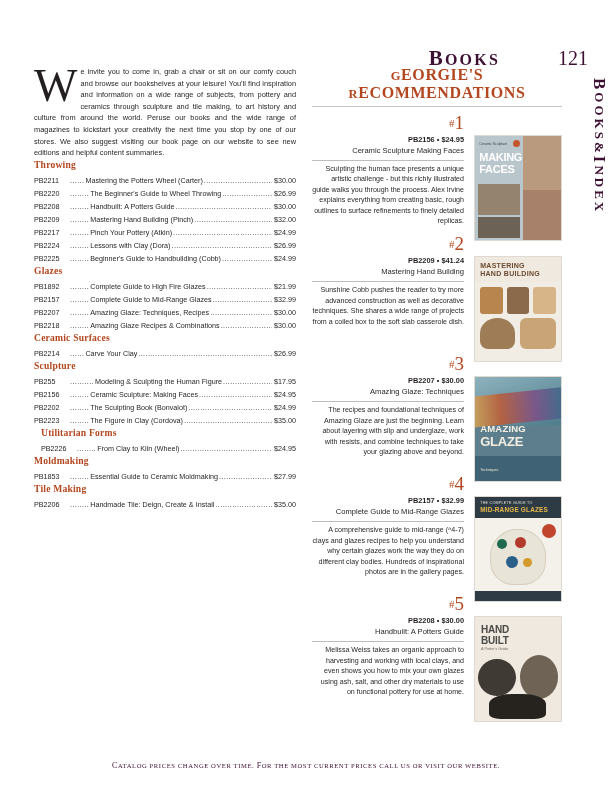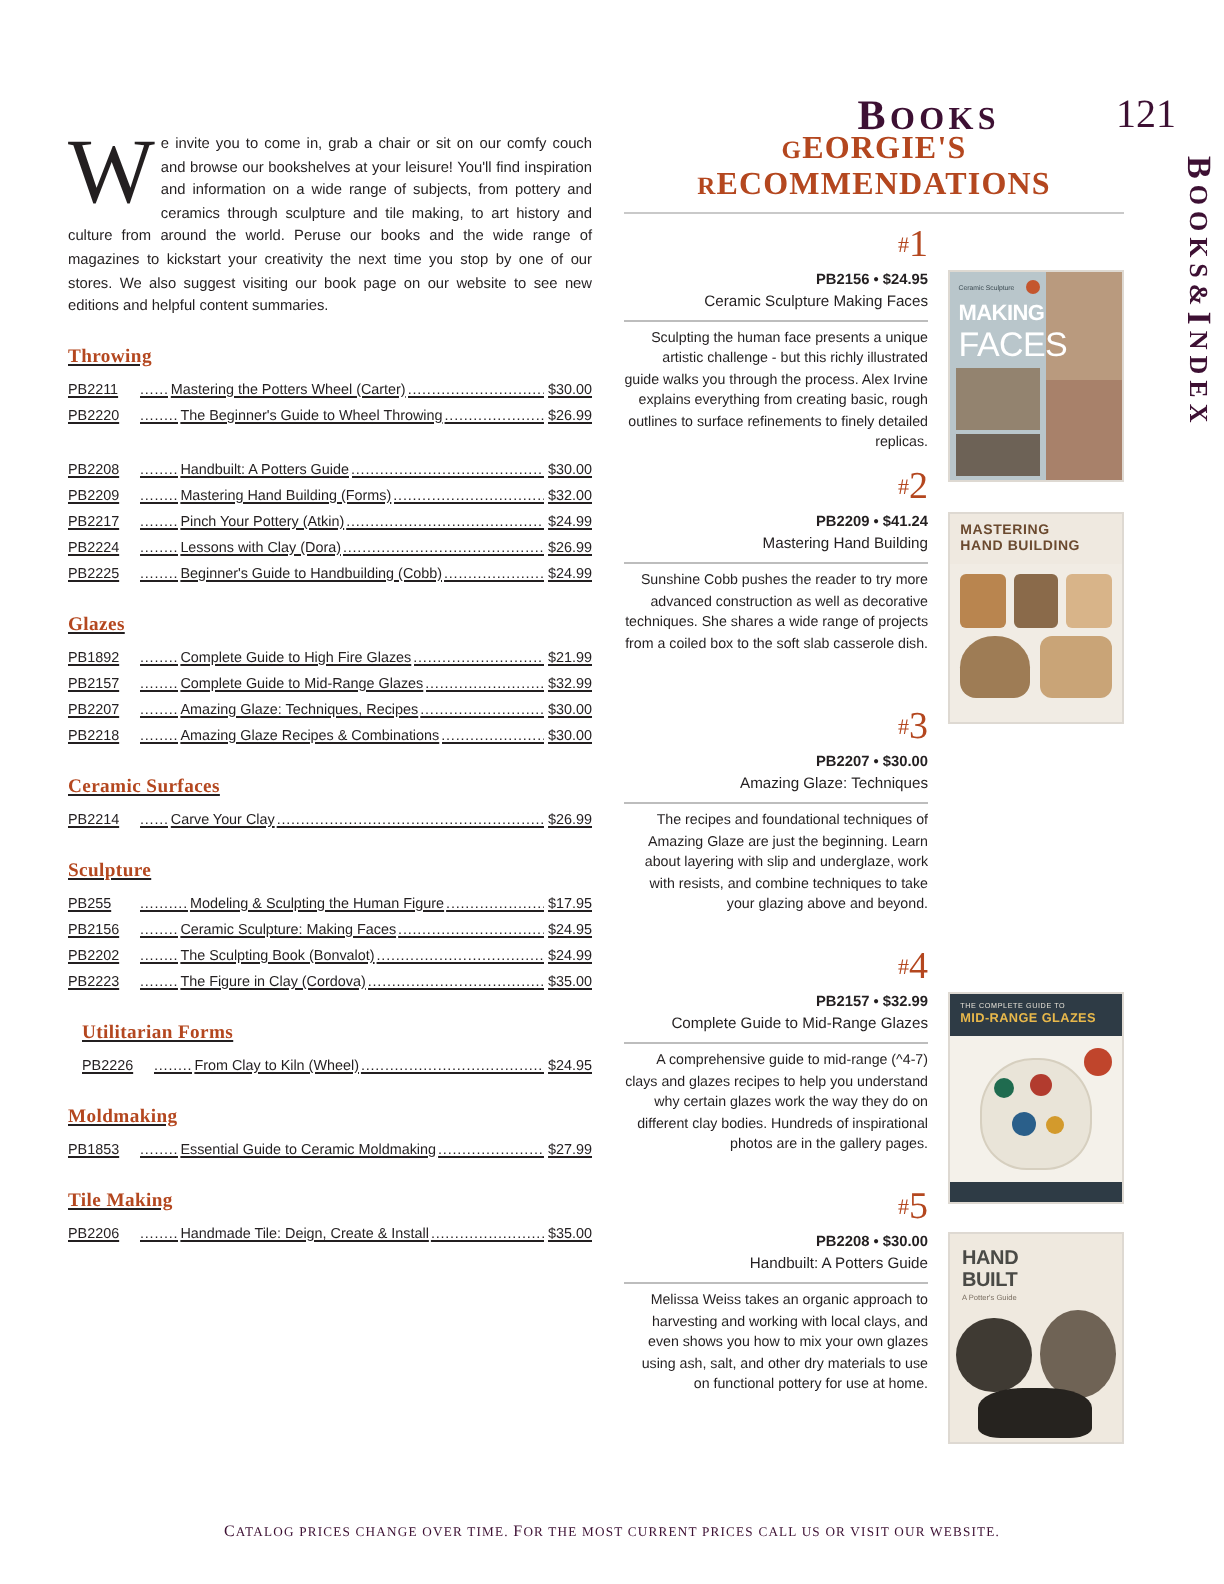--- a/index.html
+++ b/index.html
@@ -44,21 +44,21 @@
   .left-col{position:absolute;left:34px;top:66px;width:262px;}
 
   .intro{
     font-size:7.4px;line-height:11.6px;color:#231f20;text-align:justify;
   }
   .intro .dropcap{
     float:left;font-family:"Liberation Serif",serif;
     font-size:46px;line-height:36px;margin:2px 3px 0 0;color:#231f20;
   }
 
-  .section{margin-top:14px;text-decoration:underline;}
+  .section{}
   .section-title{
     font-family:"Liberation Serif",serif;
     font-size:9.6px;font-weight:bold;color:#b4471f;
     margin-bottom:4px;letter-spacing:.2px;
   }
   .section--indent .section-title{margin-left:7px;}
   .section--indent .book-row{margin-left:7px;}
 
   .book-row{
     display:flex;align-items:center;
@@ -99,21 +99,21 @@
   .cv{position:absolute;inset:0;}
 
   
   .cv1{background:#cfd8da;text-align:right;}
   .cv1 .band{position:absolute;left:0;top:0;width:56%;height:100%;background:#b9c6cb;}
   .cv1 .f1{position:absolute;right:0;top:0;width:44%;height:52%;background:#b99a7e;}
   .cv1 .f2{position:absolute;right:0;top:52%;width:44%;height:48%;background:#a8816a;}
   .cv1 .f3{position:absolute;left:4%;top:46%;width:48%;height:30%;background:#93836f;}
   .cv1 .f4{position:absolute;left:4%;top:78%;width:48%;height:20%;background:#6d6256;}
   .cv1 .t1{position:absolute;left:5%;top:14%;font-size:11px;font-weight:bold;color:#fff;font-family:"Liberation Sans",sans-serif;letter-spacing:-.3px;}
-  .cv1 .t2{position:absolute;left:5%;top:26%;font-size:17px;font-weight:normal;color:#fff;letter-spacing:-.3px;}
+  .cv1 .t2{position:absolute;left:5%;top:26%;font-size:11px;font-weight:bold;color:#fff;letter-spacing:-.3px;}
   .cv1 .t0{position:absolute;left:5%;top:6%;font-size:3.4px;color:#3b4a52;}
   .cv1 .dot{position:absolute;left:44%;top:4%;width:7px;height:7px;border-radius:50%;background:#c4562e;}
 
   
   .cv2{background:#f1ece4;}
   .cv2 .top{position:absolute;left:0;top:0;width:100%;height:24%;background:#efe9e0;}
   .cv2 .ttl{position:absolute;left:6%;top:4%;font-size:7px;font-weight:bold;color:#6b4a2f;letter-spacing:.3px;}
   .cv2 .ttl2{position:absolute;left:6%;top:12%;font-size:7px;font-weight:bold;color:#6b4a2f;letter-spacing:.3px;}
   .cv2 .ph{position:absolute;background:#c59a6b;border-radius:3px;}
   .cv2 .p1{left:6%;top:28%;width:26%;height:26%;background:#b9854f;}
@@ -211,21 +211,21 @@
           <div class="book-row">
             <span class="sku">PB2208</span>
             <span class="dots-a">........</span>
             <span class="title-txt">Handbuilt: A Potters Guide</span>
             <span class="dots-b">................................................................................</span>
             <span class="price">$30.00</span>
           </div>
           <div class="book-row">
             <span class="sku">PB2209</span>
             <span class="dots-a">........</span>
-            <span class="title-txt">Mastering Hand Building (Forms)</span>
+            <span class="title-txt">Mastering Hand Building (Pinch)</span>
             <span class="dots-b">................................................................................</span>
             <span class="price">$32.00</span>
           </div>
           <div class="book-row">
             <span class="sku">PB2217</span>
             <span class="dots-a">........</span>
             <span class="title-txt">Pinch Your Pottery (Atkin)</span>
             <span class="dots-b">................................................................................</span>
             <span class="price">$24.99</span>
           </div>
@@ -396,20 +396,30 @@
             </div>
           </div>
         </div>
         <div class="rec">
           <div class="rec-text">
             <div class="rec-rank"><span class="hash">#</span><span>3</span></div>
             <div class="rec-sku">PB2207 • $30.00</div>
             <div class="rec-name">Amazing Glaze: Techniques</div>
             <div class="rec-sep"></div>
             <div class="rec-desc">The recipes and foundational techniques of Amazing Glaze are just the beginning. Learn about layering with slip and underglaze, work with resists, and combine techniques to take your glazing above and beyond.</div>
+          </div>
+          <div class="rec-cover">
+            <div class="cv cv3">
+              <div class="sky"></div>
+              <div class="swirl"></div>
+              <div class="big">AMAZING</div>
+              <div class="big2">GLAZE</div>
+              <div class="bot"></div>
+              <div class="sm">Techniques</div>
+            </div>
           </div>
         </div>
         <div class="rec">
           <div class="rec-text">
             <div class="rec-rank"><span class="hash">#</span><span>4</span></div>
             <div class="rec-sku">PB2157 • $32.99</div>
             <div class="rec-name">Complete Guide to Mid-Range Glazes</div>
             <div class="rec-sep"></div>
             <div class="rec-desc">A comprehensive guide to mid-range (^4-7) clays and glazes recipes to help you understand why certain glazes work the way they do on different clay bodies. Hundreds of inspirational photos are in the gallery pages.</div>
           </div>

